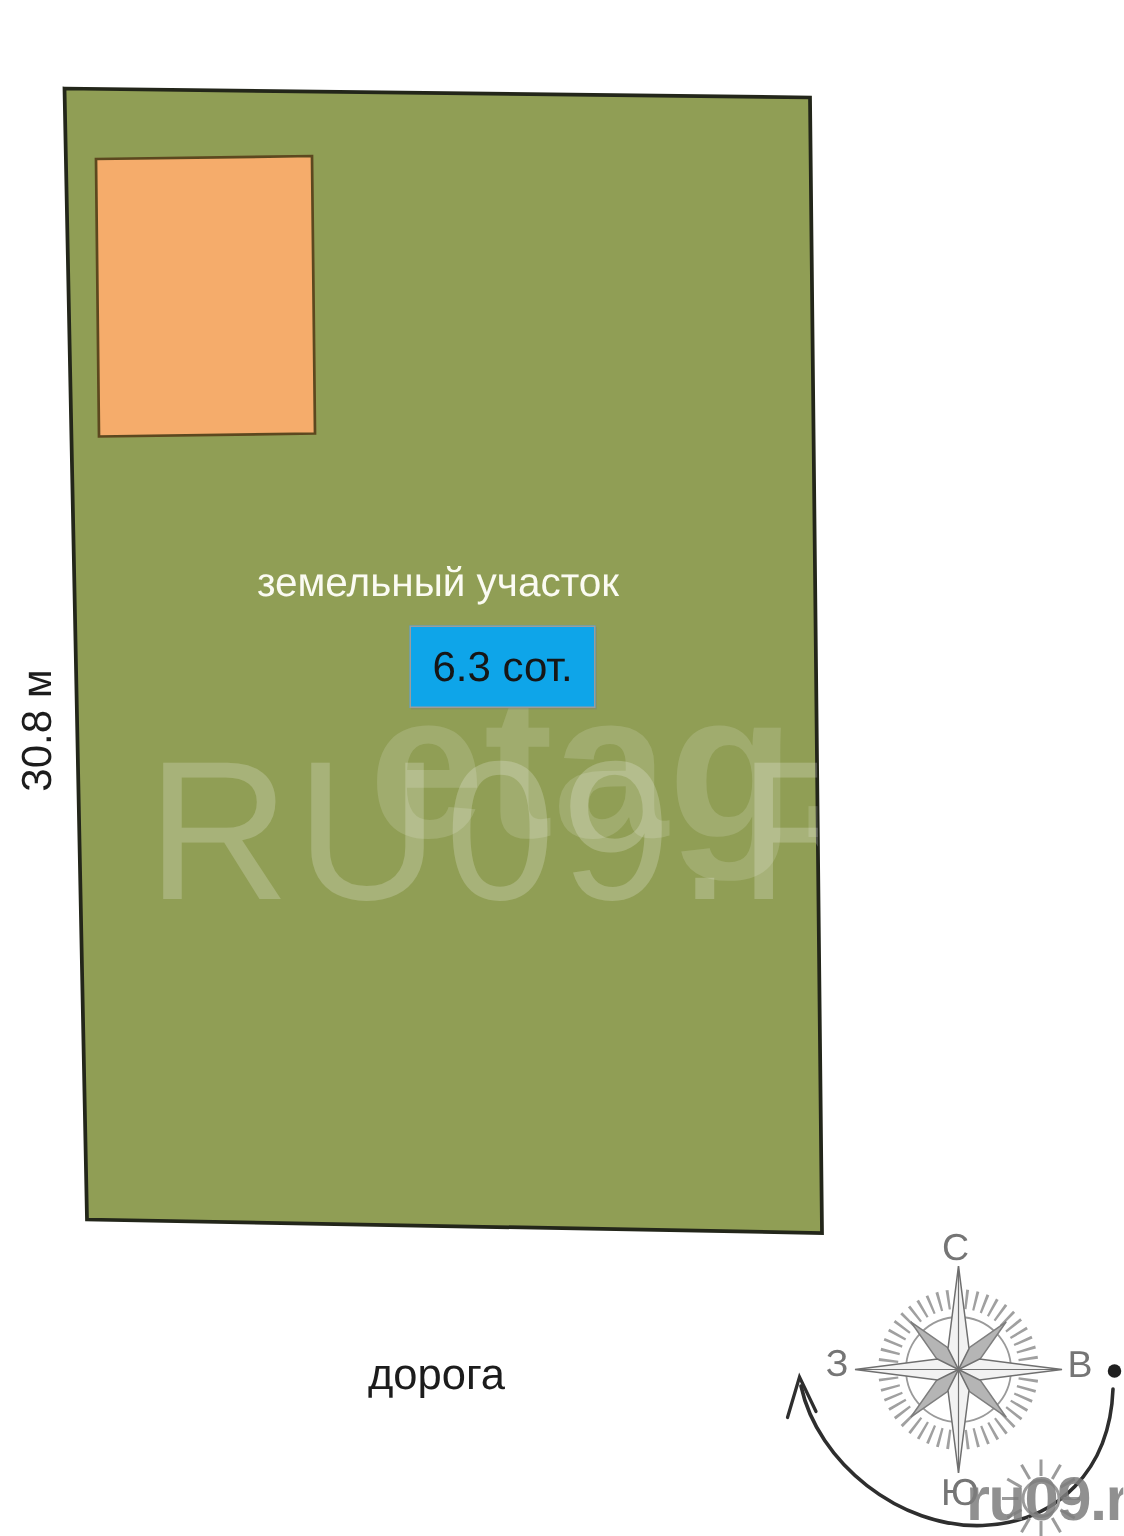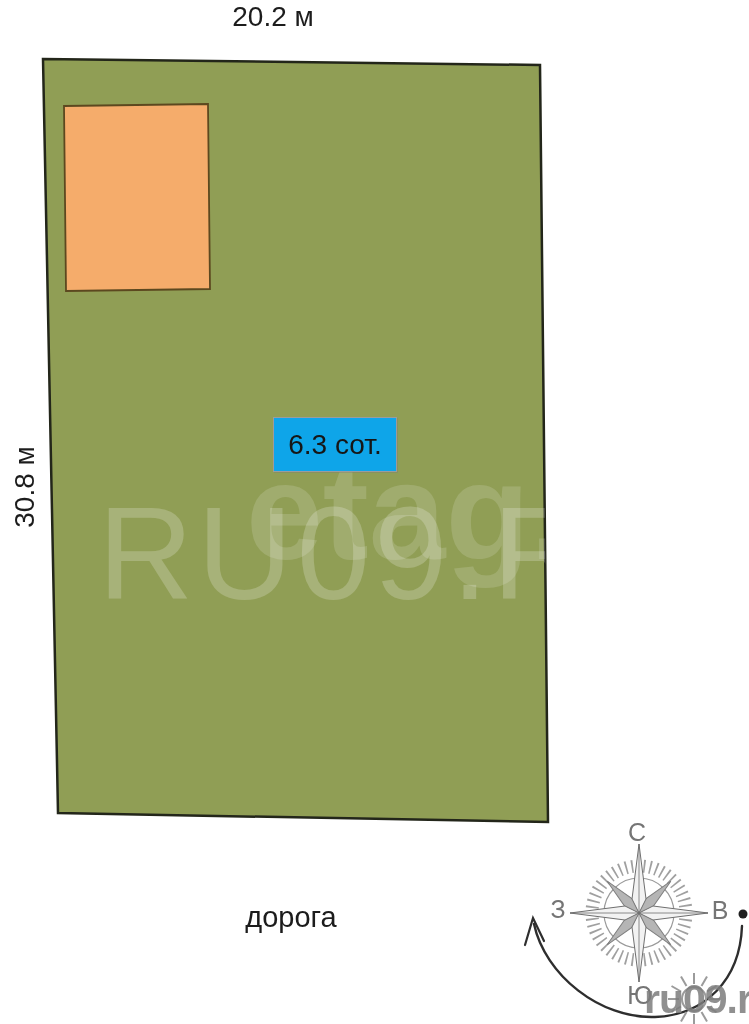--- a/index.html
+++ b/index.html
@@ -108,22 +108,22 @@
         <line x1="0" y1="-15" x2="0" y2="-26" transform="rotate(330)"></line>
       </g>
     </g>
   </svg>
 
   <div class="wm-clip">
     <div class="wm wm-large">RU09.R</div>
     <div class="wm wm-small">etag.i</div>
   </div>
 
-  <div class="label dim-top">20.2 м</div>
   <div class="label dim-left">30.8 м</div>
+  <div class="label plot-label">земельный участок</div>
 
   <div class="area-box">
     <span>6.3 сот.</span>
   </div>
 
   <div class="label road-label">дорога</div>
 
   <div class="compass-letter cl-n">С</div>
   <div class="compass-letter cl-w">З</div>
   <div class="compass-letter cl-e">В</div>

